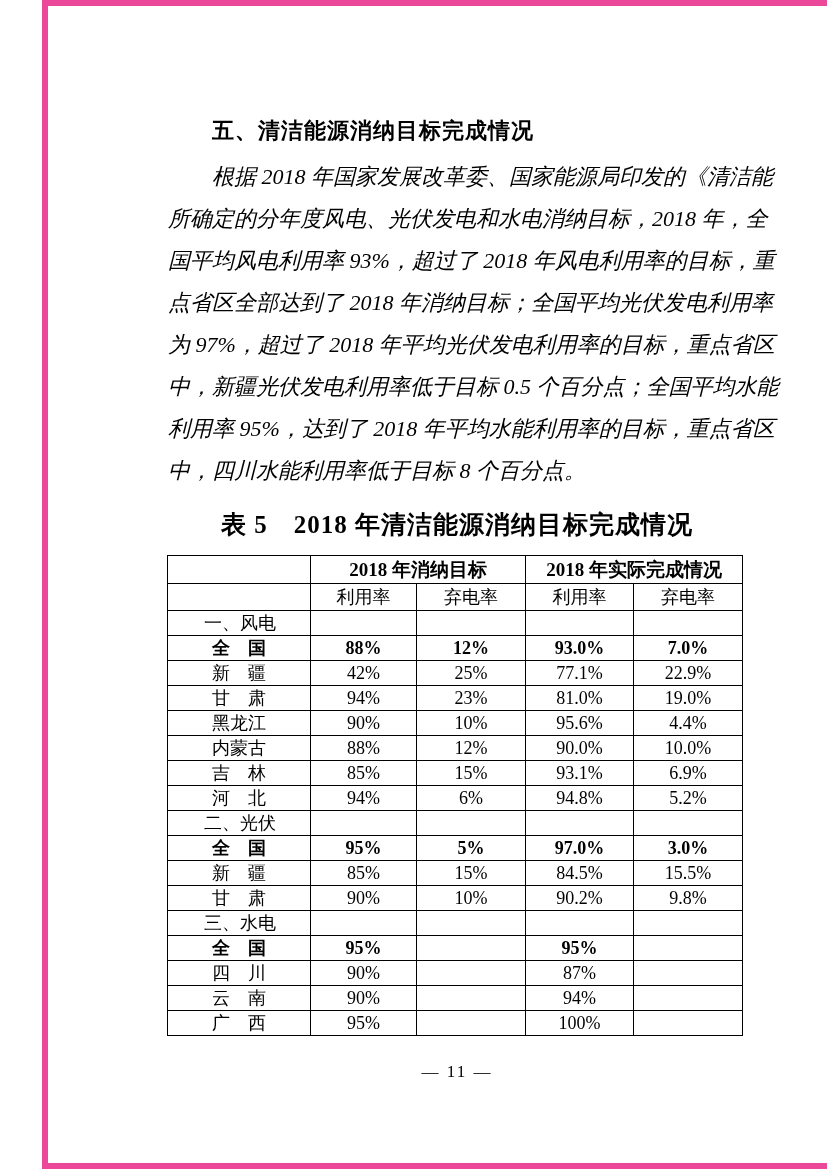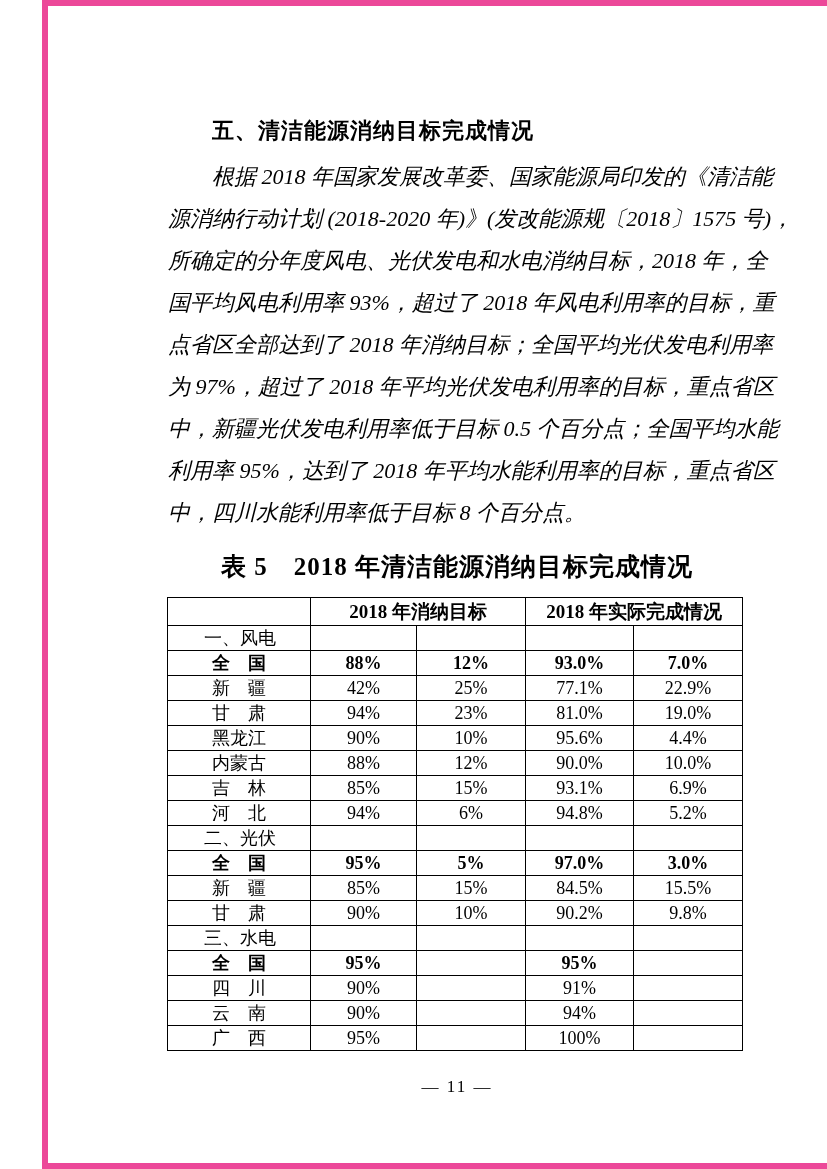--- a/index.html
+++ b/index.html
@@ -74,21 +74,20 @@
 </head>
 <body>
 
 <div class="page">
   <div class="content">
 
     <div class="heading">五、清洁能源消纳目标完成情况</div>
 
     <div class="para">
       <div class="para-line first">根据 2018 年国家发展改革委、国家能源局印发的《清洁能</div>
-      <div class="para-line">源消纳行动计划 (2018-2020 年)》(发改能源规〔2018〕1575 号)，</div>
       <div class="para-line">所确定的分年度风电、光伏发电和水电消纳目标，2018 年，全</div>
       <div class="para-line">国平均风电利用率 93%，超过了 2018 年风电利用率的目标，重</div>
       <div class="para-line">点省区全部达到了 2018 年消纳目标；全国平均光伏发电利用率</div>
       <div class="para-line">为 97%，超过了 2018 年平均光伏发电利用率的目标，重点省区</div>
       <div class="para-line">中，新疆光伏发电利用率低于目标 0.5 个百分点；全国平均水能</div>
       <div class="para-line">利用率 95%，达到了 2018 年平均水能利用率的目标，重点省区</div>
       <div class="para-line last">中，四川水能利用率低于目标 8 个百分点。</div>
     </div>
 
     <div class="caption">表 5　2018 年清洁能源消纳目标完成情况</div>
@@ -100,20 +99,27 @@
           <col class="c2">
           <col class="c3">
           <col class="c4">
       </colgroup>
       <thead>
         <tr>
           <th class="group"></th>
           <th class="group" colspan="2">2018 年消纳目标</th>
           <th class="group" colspan="2">2018 年实际完成情况</th>
         </tr>
+        <tr>
+          <th class="sub"></th>
+          <th class="sub">利用率</th>
+          <th class="sub">弃电率</th>
+          <th class="sub">利用率</th>
+          <th class="sub">弃电率</th>
+        </tr>
       </thead>
       <tbody id="table-body">
           <tr>
             <td class="label section">一、风电</td>
             <td></td>
             <td></td>
             <td></td>
             <td></td>
           </tr>
           <tr class="bold-row">
@@ -204,21 +210,21 @@
             <td class="label">全　国</td>
             <td>95%</td>
             <td></td>
             <td>95%</td>
             <td></td>
           </tr>
           <tr>
             <td class="label">四　川</td>
             <td>90%</td>
             <td></td>
-            <td>91%</td>
+            <td>87%</td>
             <td></td>
           </tr>
           <tr>
             <td class="label">云　南</td>
             <td>90%</td>
             <td></td>
             <td>94%</td>
             <td></td>
           </tr>
           <tr>

